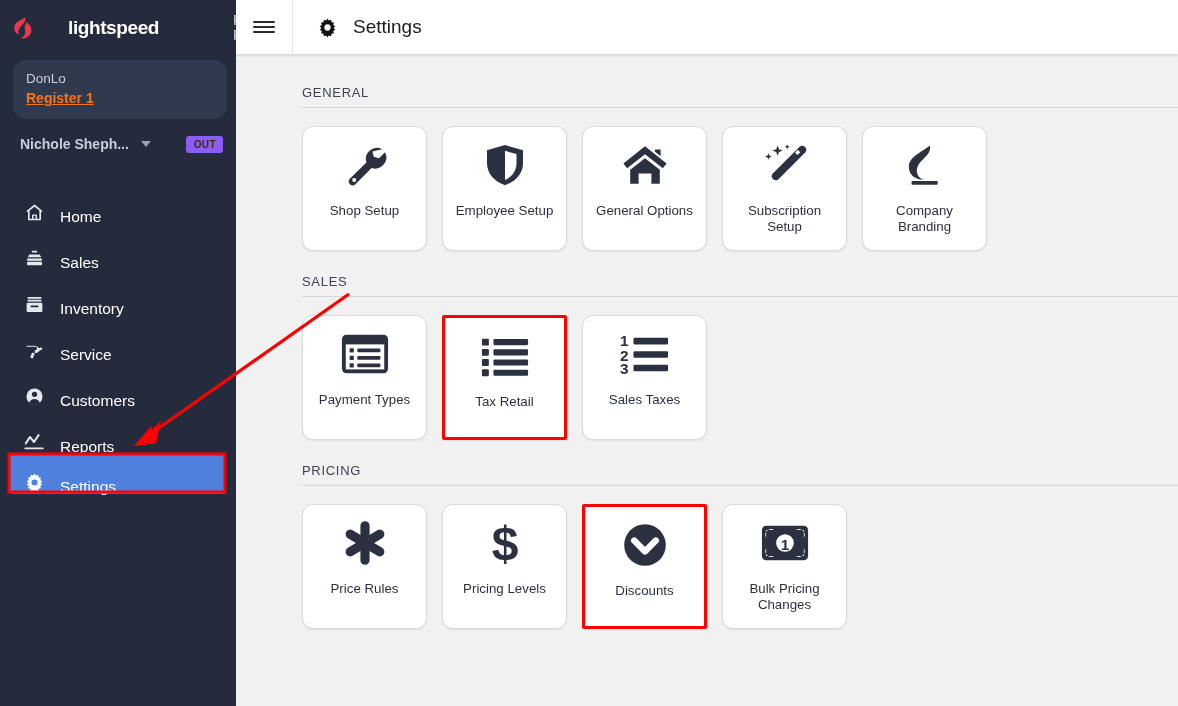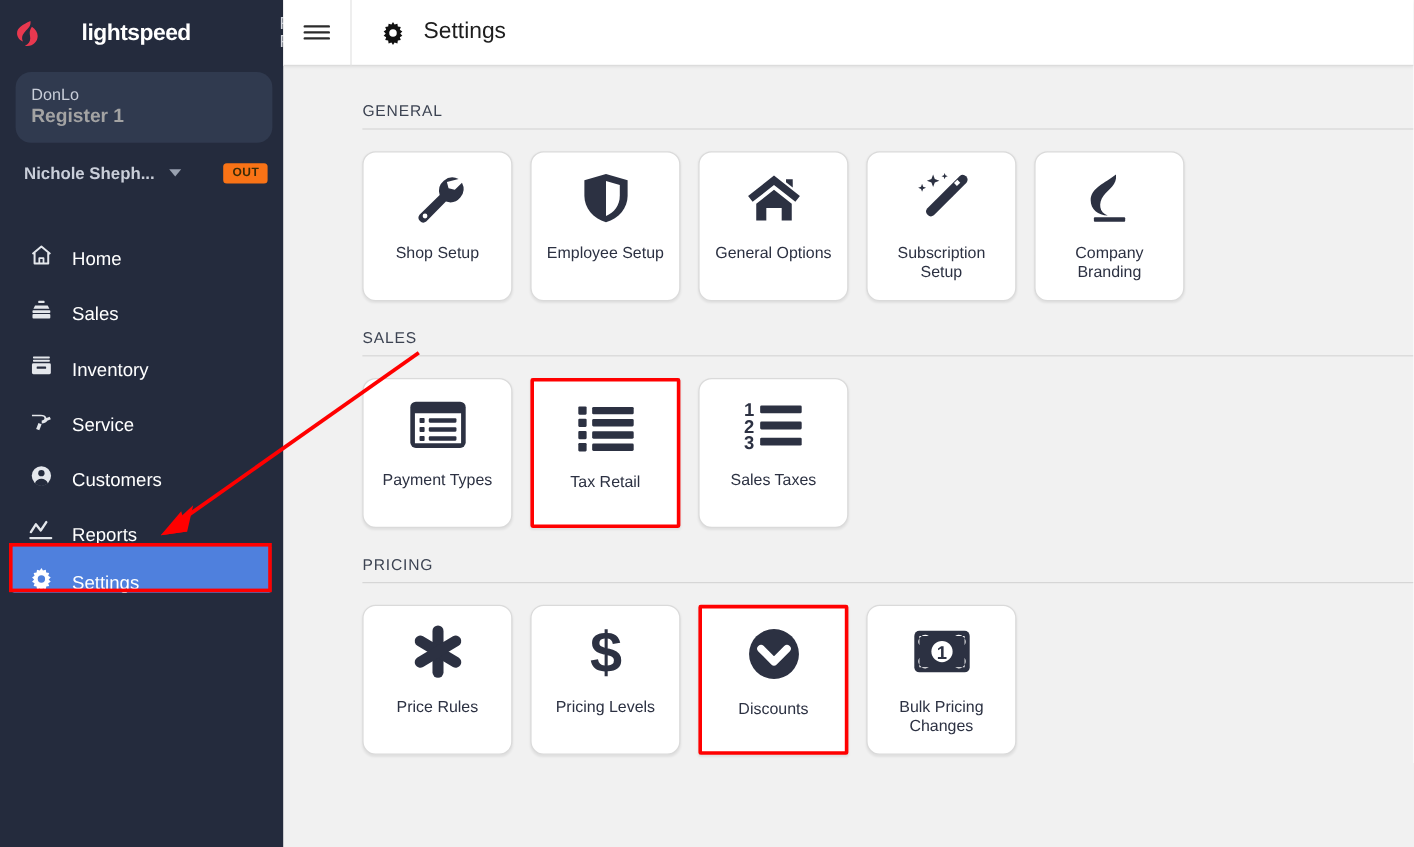--- a/index.html
+++ b/index.html
@@ -42,35 +42,35 @@
     border-top: 5px solid #c7ccd6;
   }
 
   .register-box {
     margin: 5px 9px 0 13px;
     background: #303a4f;
     border-radius: 13px;
     padding: 10px 12px 11px 13px;
   }
   .reg-name { font-size: 13.5px; color: #c9ced9; line-height: 18px; }
-  .reg-title { font-size: 16px; font-weight: 700; color: #a3a3a3; line-height: 20px; }
+  .reg-title { font-size: 14px; font-weight: 700; color: #f97316; line-height: 20px; text-decoration: underline; }
 
   .user-row {
     height: 40px; display: flex; align-items: center;
     padding: 0 13px 0 20px; margin-top: 5px;
   }
   .user-name { font-size: 14px; color: #c9ced9; font-weight: bold; }
   .user-caret {
     margin-left: 12px; width: 0; height: 0;
     border-left: 5px solid transparent; border-right: 5px solid transparent;
     border-top: 6px solid #99a1b0;
   }
   .out-badge {
     margin-left: auto;
-    background: #f97316; color: #3b2c07;
+    background: #8b5cf6; color: #3b2c07;
     font-size: 10px; font-weight: 700; letter-spacing: 0.4px;
     padding: 3px 7px 3px 8px; border-radius: 3px;
   }
 
   .nav { margin-top: 14px; }
   .nav-item {
     height: 46px; display: flex; align-items: flex-end;
     padding-left: 22px; color: #ffffff;
     font-size: 15.5px;
     position: relative;

